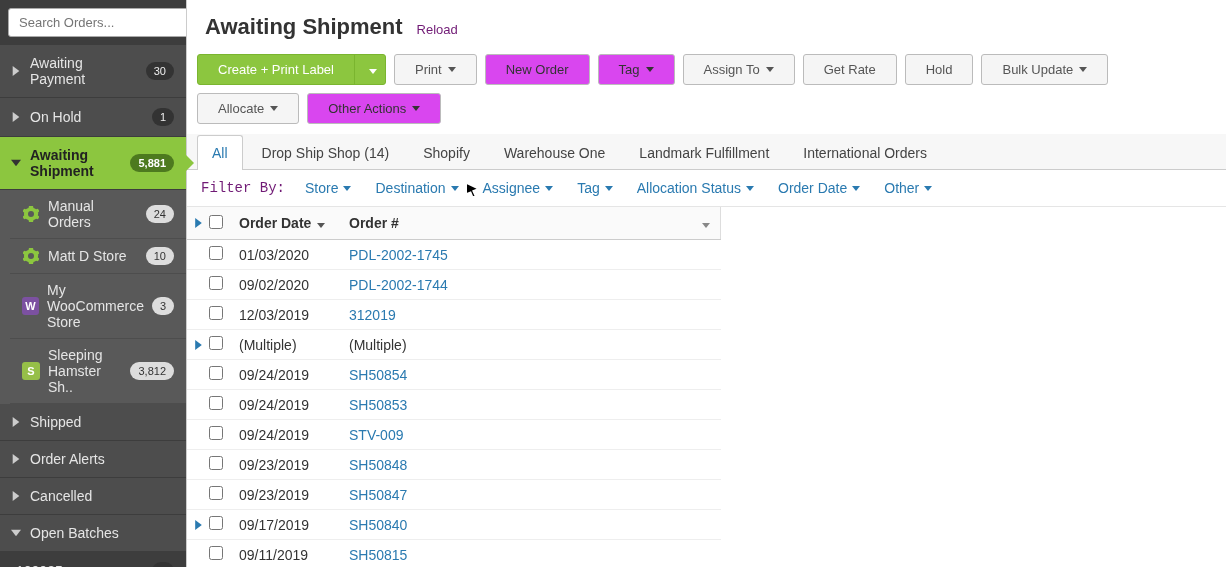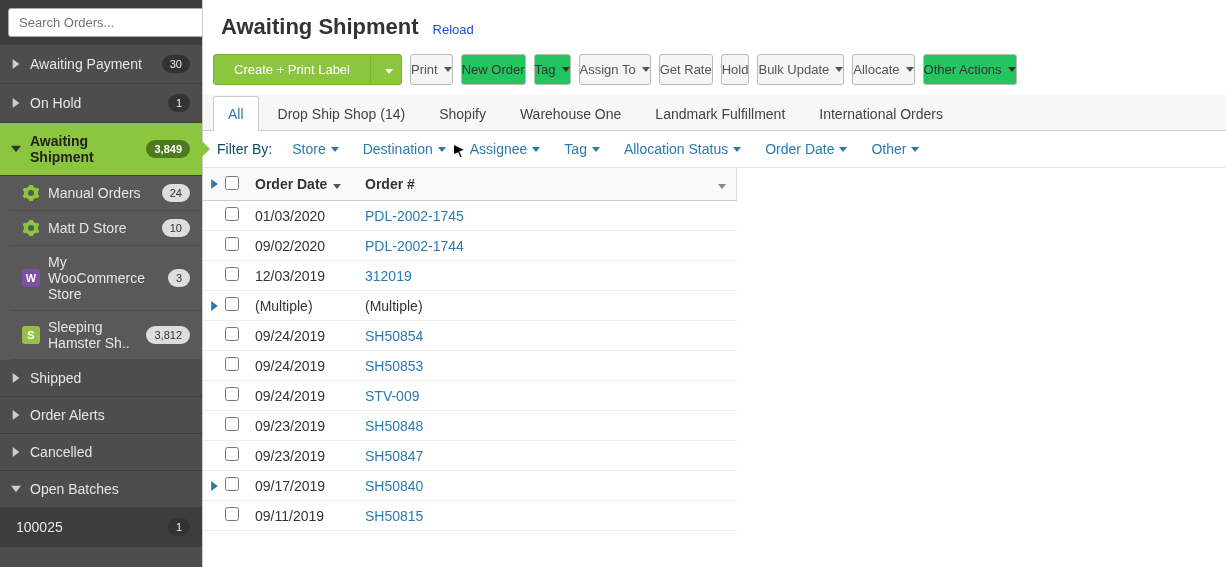--- a/index.html
+++ b/index.html
@@ -1,21 +1,21 @@
 <!DOCTYPE html>
 <html><head>
 <meta charset="utf-8">
 <style>
 * { box-sizing: border-box; margin: 0; padding: 0; }
 body { font-family: "Segoe UI", Arial, sans-serif; font-size: 14px; color: #333; background: #f5f5f5; overflow: hidden; }
 
 .app { display: flex; height: 567px; width: 1226px; }
 
 
-.sidebar { width: 202px; background: #4d4d4d; color: #e5e5e5; display: flex; flex-direction: column; flex-shrink: 0; }
+.sidebar { width: 186px; background: #4d4d4d; color: #e5e5e5; display: flex; flex-direction: column; flex-shrink: 0; }
 .search-row { display: flex; padding: 8px; gap: 4px; background: #3d3d3d; }
 .search-input { flex: 1; padding: 6px 10px; border: 1px solid #aaa; border-radius: 3px; background: #fff; color: #555; font-size: 13px; }
 .search-btn { width: 30px; background: #e6e6e6; border: 1px solid #aaa; border-radius: 3px; display: flex; align-items: center; justify-content: center; }
 .search-btn svg { width: 14px; height: 14px; fill: #555; }
 
 .sb-item { display: flex; align-items: center; padding: 10px 12px; border-bottom: 1px solid #3d3d3d; cursor: pointer; gap: 8px; }
 .sb-item.active { background: #8cc63f; color: #222; font-weight: 600; position: relative; }
 .sb-item.active::after { content:""; position: absolute; right: -8px; top: 50%; transform: translateY(-50%); border-left: 8px solid #8cc63f; border-top: 8px solid transparent; border-bottom: 8px solid transparent; }
 .sb-chevron { width: 10px; display: inline-flex; }
 .sb-chevron svg { width: 8px; height: 10px; fill: #ccc; }
@@ -31,38 +31,38 @@
 .sb-icon { width: 18px; height: 18px; display: inline-flex; align-items: center; justify-content: center; border-radius: 3px; font-size: 11px; font-weight: bold; color: #fff; }
 .sb-icon.gear svg { width: 16px; height: 16px; fill: #8cc63f; }
 .sb-icon.woo { background: #7c51a1; }
 .sb-icon.shopify { background: #96bf48; }
 
 
 .main { flex: 1; background: #fff; display: flex; flex-direction: column; border-left: 1px solid #ccc; }
 
 .header { padding: 14px 18px 10px; display: flex; align-items: baseline; gap: 14px; }
 .header h1 { font-size: 22px; font-weight: 600; color: #333; }
-.reload { color: #1d4ed8; font-size: 13px; cursor: pointer; }
+.reload { color: #701a75; font-size: 13px; cursor: pointer; }
 
 .toolbar { padding: 4px 10px 10px; display: flex; gap: 8px; flex-wrap: wrap; }
-.btn { padding: 7px 0; border: 1px solid #bbb; border-radius: 3px; background: #f5f5f5; font-size: 13px; color: #555; cursor: pointer; display: inline-flex; align-items: center; gap: 6px; white-space: nowrap; }
+.btn { padding: 7px 20px; border: 1px solid #bbb; border-radius: 3px; background: #f5f5f5; font-size: 13px; color: #555; cursor: pointer; display: inline-flex; align-items: center; gap: 6px; white-space: nowrap; }
 .btn.split { padding: 0; }
 .btn.split > span:first-child { padding: 7px 20px; border-right: 1px solid #bbb; }
 .btn.split .caret-part { padding: 7px 8px; }
 .btn.primary { background: #8cc63f; color: #fff; border-color: #7ab52f; }
 .btn.primary.split > span:first-child { border-right-color: #7ab52f; }
-.btn.white { background: #22c55e; color: #333; }
+.btn.white { background: #d946ef; color: #333; }
 .caret { width: 0; height: 0; border-left: 4px solid transparent; border-right: 4px solid transparent; border-top: 5px solid currentColor; display: inline-block; }
 
 .tabs { display: flex; border-bottom: 1px solid #ccc; padding: 0 10px; gap: 4px; background: #f7f7f7; }
 .tab { padding: 9px 14px; font-size: 14px; color: #444; cursor: pointer; border: 1px solid transparent; border-bottom: none; border-radius: 3px 3px 0 0; position: relative; top: 1px; }
 .tab.active { background: #fff; border-color: #ccc; color: #2a7ab0; font-weight: 500; }
 
 .filters { display: flex; align-items: center; gap: 20px; padding: 10px 14px; border-bottom: 1px solid #e5e5e5; font-size: 14px; }
-.filter-label { color: #0c4a6e; }
+.filter-label { color: #701a75; font-family: Liberation Mono, monospace; }
 .filter { color: #2a7ab0; cursor: pointer; display: inline-flex; align-items: center; gap: 5px; }
 .filter .caret { border-top-color: #2a7ab0; }
 .cursor-indicator { position: relative; }
 .cursor-indicator::after { content: ""; position: absolute; right: -18px; top: 4px; width: 10px; height: 12px; background: #000; clip-path: polygon(0 0, 100% 40%, 55% 55%, 80% 100%, 65% 100%, 45% 60%, 0 75%); }
 
 .table-wrap { flex: 1; overflow: auto; }
 table { border-collapse: collapse; width: 534px; }
 th, td { text-align: left; padding: 6px 10px; font-size: 14px; border-bottom: 1px solid #eee; vertical-align: middle; }
 thead th { background: #fafafa; border-bottom: 1px solid #ccc; color: #333; font-weight: 600; padding: 8px 10px; }
 thead tr { background: linear-gradient(#fafafa,#f0f0f0); }
@@ -113,21 +113,21 @@
       <span class="sb-count">1</span>
     </div>
 
     <div class="sb-item active">
       <span class="sb-chevron">
           <svg viewBox="0 0 8 12">
             <path d="M0 0l8 6-8 6z"></path>
           </svg>
         </span>
       <span class="sb-label">Awaiting Shipment</span>
-      <span class="sb-count">3,849</span>
+      <span class="sb-count">5,881</span>
     </div>
 
     <div class="sb-sub">
       <div class="sb-item">
         <span class="sb-icon gear">
             <svg viewBox="0 0 16 16">
               <path d="M8 5a3 3 0 100 6 3 3 0 000-6zm7 3c0 .5-.05 1-.14 1.47l1.6 1.25-1.5 2.6-1.9-.64c-.75.6-1.62 1.05-2.56 1.3L10 16H6l-.5-2.02a6.96 6.96 0 01-2.56-1.3l-1.9.64-1.5-2.6 1.6-1.25A7.2 7.2 0 011 8c0-.5.05-1 .14-1.47L-.46 5.28l1.5-2.6 1.9.64A6.96 6.96 0 015.5 2.02L6 0h4l.5 2.02c.94.25 1.81.7 2.56 1.3l1.9-.64 1.5 2.6-1.6 1.25c.9.47.14.97.14 1.47z"></path>
             </svg>
           </span>
         <span class="sb-label">Manual Orders</span>

